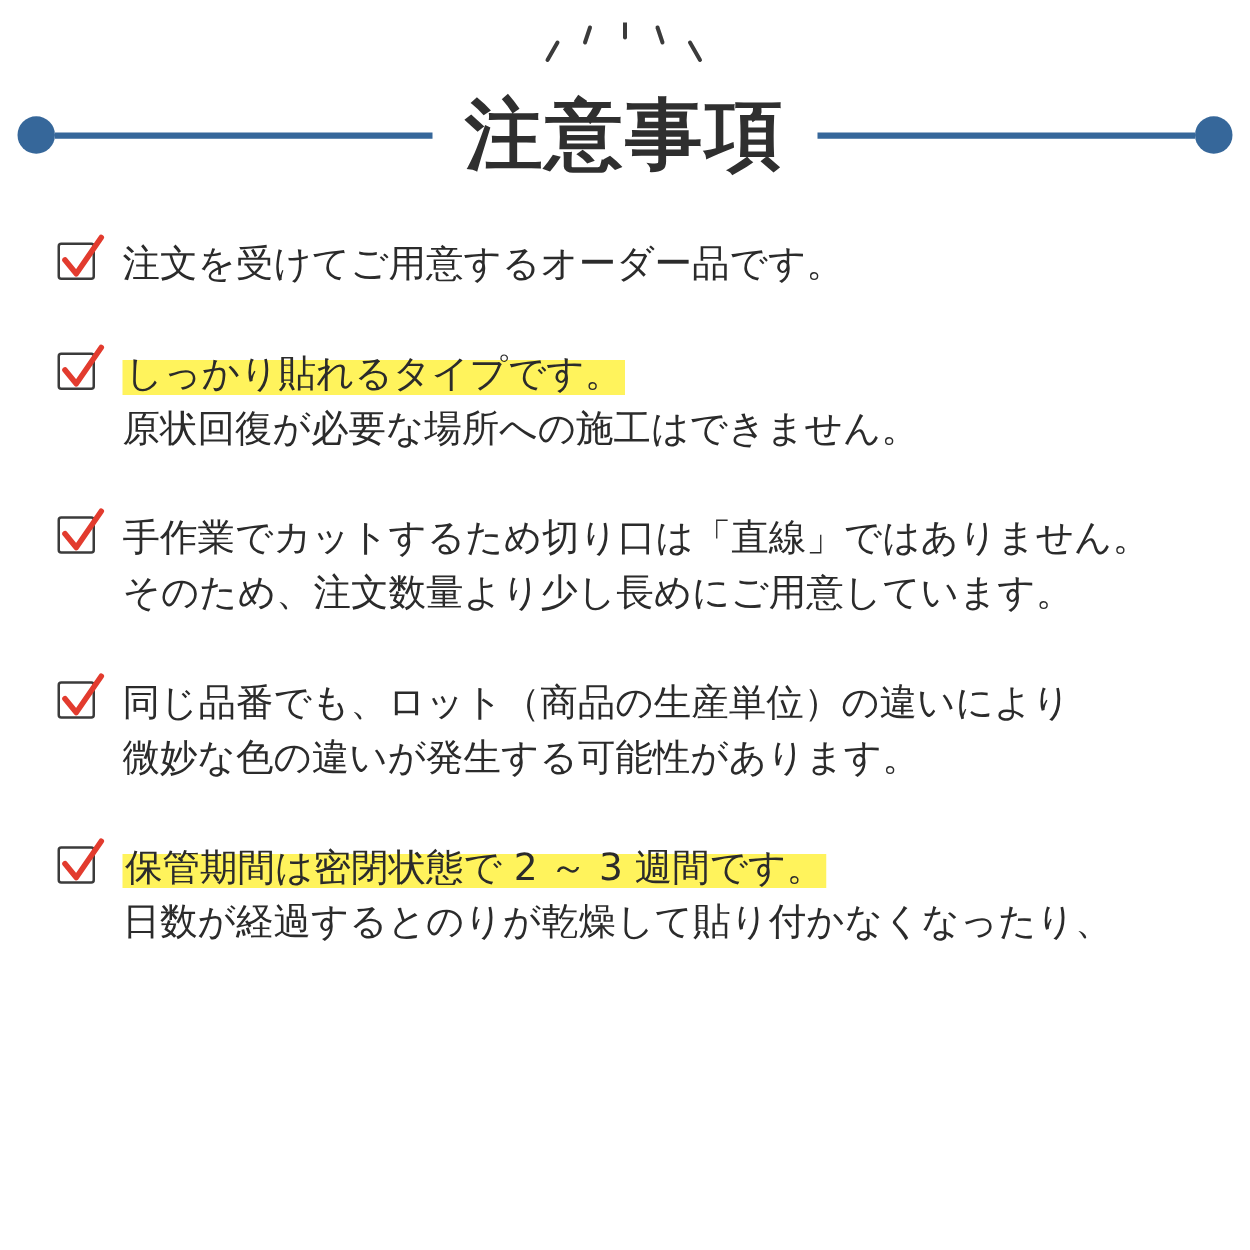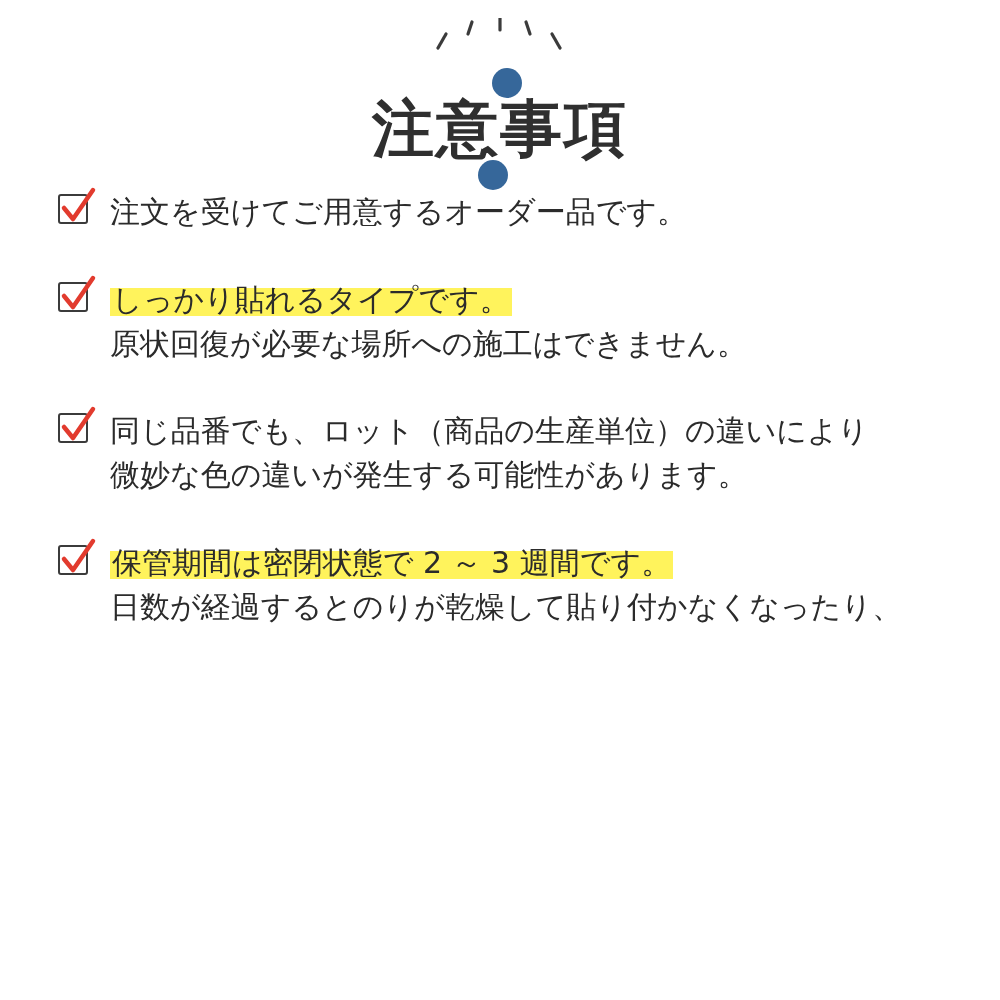--- a/index.html
+++ b/index.html
@@ -38,21 +38,20 @@
   }
 
   .title-row {
     position: absolute;
     top: 68px;
     left: 0;
     width: 1000px;
     height: 80px;
     display: flex;
     align-items: center;
-    flex-direction: column;
   }
 
   .rule-wrap {
     display: flex;
     align-items: center;
     flex: 1 1 auto;
   }
   .rule-wrap.left { padding-left: 14px; }
   .rule-wrap.right { padding-right: 14px; flex-direction: row-reverse; }
 
@@ -78,21 +77,21 @@
     color: #2f2f2f;
     line-height: 1;
     white-space: nowrap;
     font-family: "DejaVu Sans", "Liberation Sans", sans-serif;
   }
 
   
   .notes {
     position: absolute;
     top: 190px;
-    left: 58px;
+    left: 46px;
     right: 40px;
   }
 
   .note-item {
     display: flex;
     align-items: flex-start;
     margin-bottom: 44px;
   }
 
   .checkbox {
@@ -193,20 +192,32 @@
         <svg viewBox="0 0 42 44" xmlns="http://www.w3.org/2000/svg">
           <polyline points="8,22 17,33 37,4" fill="none" stroke="#e23b2e" stroke-width="4.5" stroke-linecap="round" stroke-linejoin="round"></polyline>
         </svg>
       </span>
       <div class="note-lines">
         <div class="note-line"><span class="mark">しっかり貼れるタイプです。</span></div>
         <div class="note-line">原状回復が必要な場所への施工はできません。</div>
       </div>
     </div>
 
+    <div class="note-item">
+      <span class="checkbox">
+        <span class="box"></span>
+        <svg viewBox="0 0 42 44" xmlns="http://www.w3.org/2000/svg">
+          <polyline points="8,22 17,33 37,4" fill="none" stroke="#e23b2e" stroke-width="4.5" stroke-linecap="round" stroke-linejoin="round"></polyline>
+        </svg>
+      </span>
+      <div class="note-lines">
+        <div class="note-line">手作業でカットするため切り口は「直線」ではありません。</div>
+        <div class="note-line">そのため、注文数量より少し長めにご用意しています。</div>
+      </div>
+    </div>
 
     <div class="note-item">
       <span class="checkbox">
         <span class="box"></span>
         <svg viewBox="0 0 42 44" xmlns="http://www.w3.org/2000/svg">
           <polyline points="8,22 17,33 37,4" fill="none" stroke="#e23b2e" stroke-width="4.5" stroke-linecap="round" stroke-linejoin="round"></polyline>
         </svg>
       </span>
       <div class="note-lines">
         <div class="note-line">同じ品番でも、ロット（商品の生産単位）の違いにより</div>

